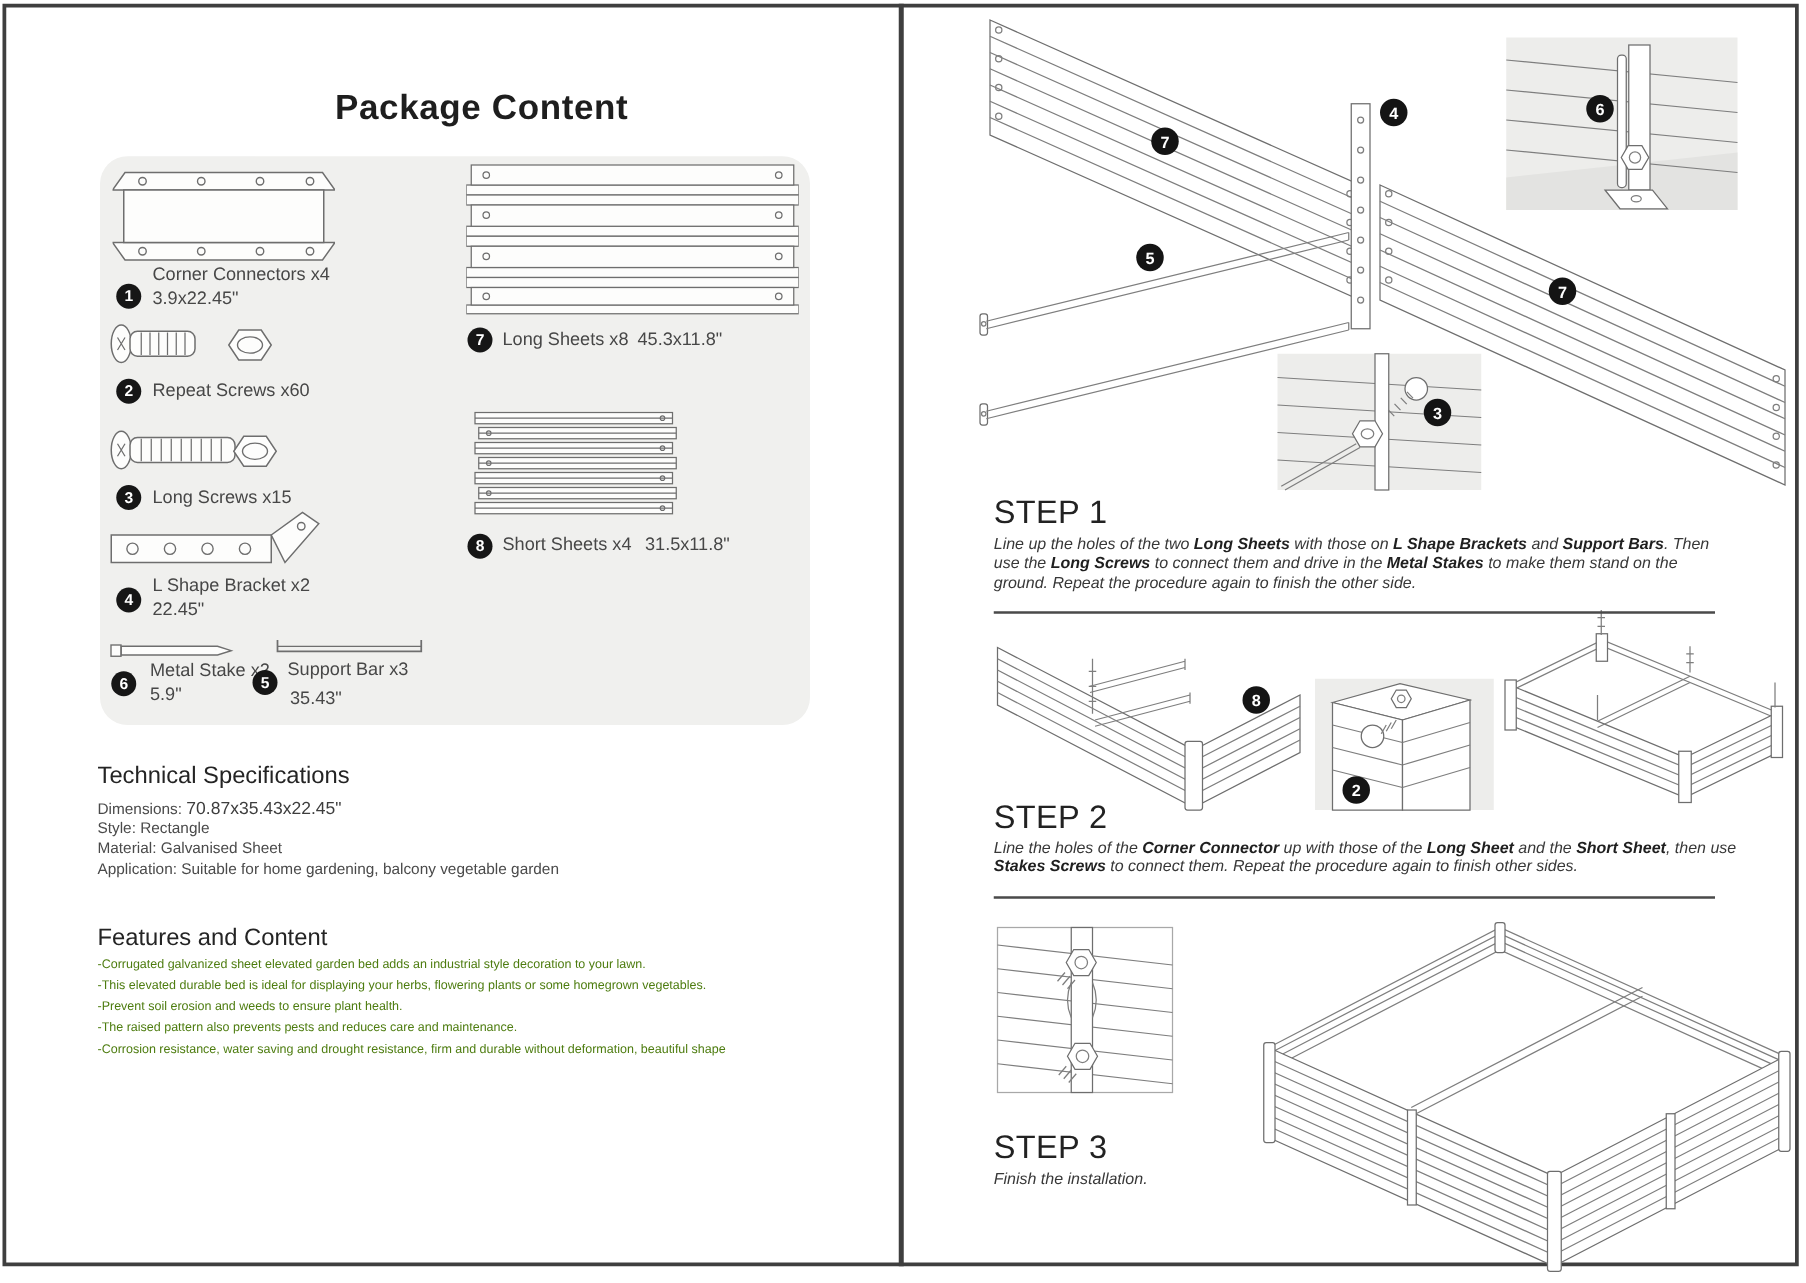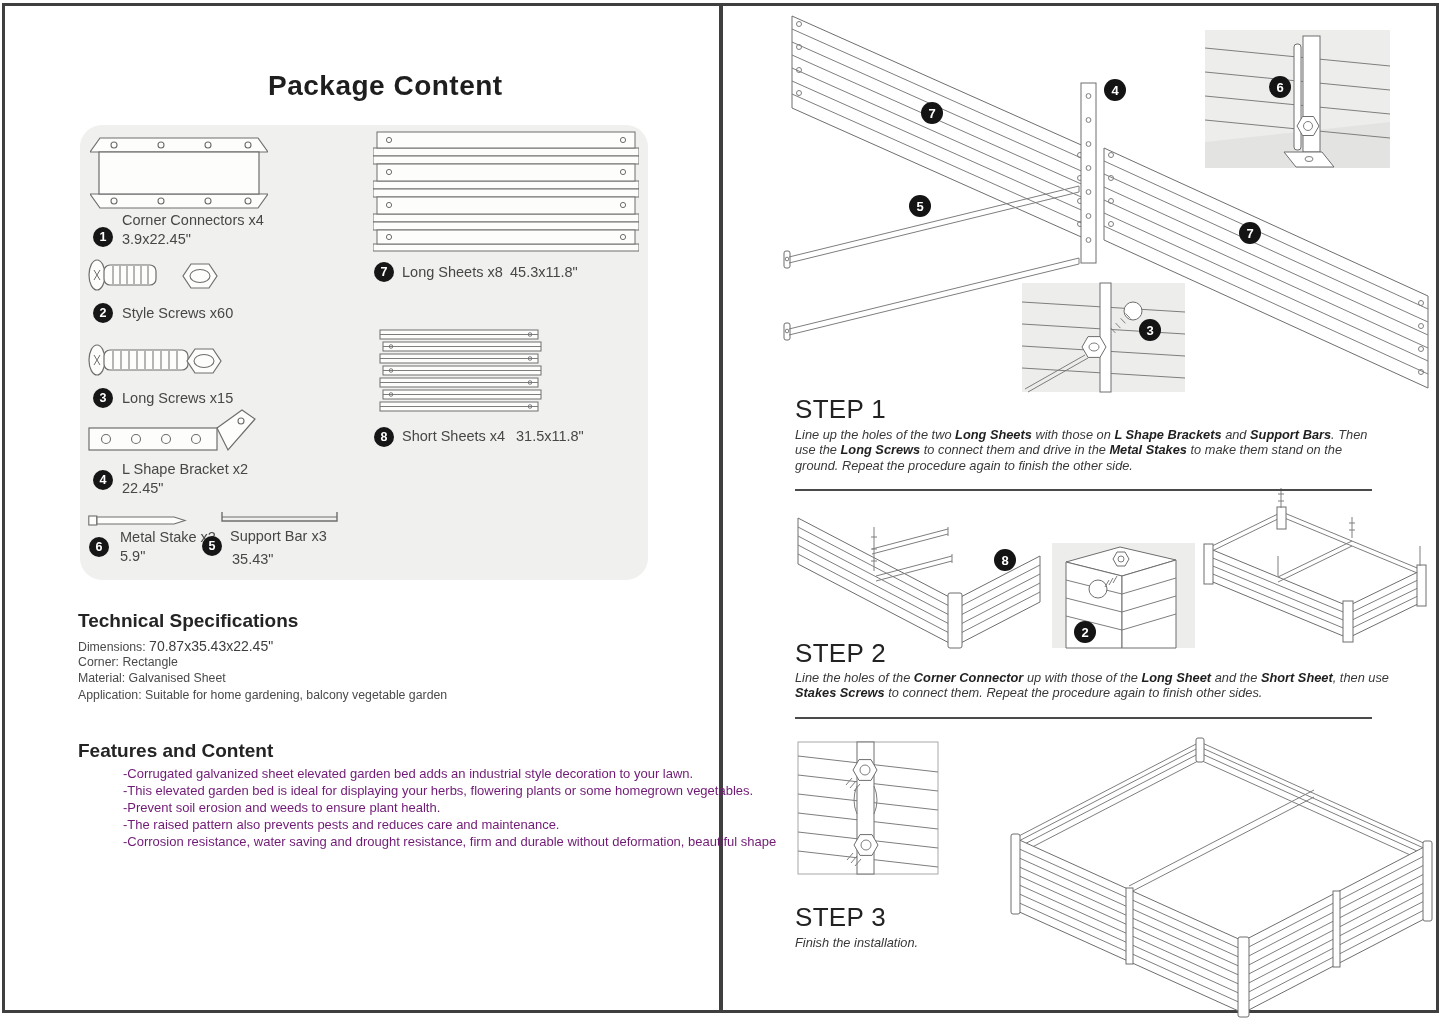--- a/index.html
+++ b/index.html
@@ -9,24 +9,24 @@
   .frame{left:2px;top:3px;width:1431px;height:1004px;border:3px solid #3f3f3f;}
   .divider{left:719px;top:3px;width:4px;height:1010px;background:#3f3f3f;}
   .pkg-title{left:268px;top:70px;font-size:28px;font-weight:700;color:#1e1e1e;letter-spacing:.5px;}
   .pkg-box{left:80px;top:125px;width:568px;height:455px;background:#f0f0ee;border-radius:22px;}
   .badge{width:20px;height:20px;border-radius:50%;background:#161616;color:#fff;
          display:flex;align-items:center;justify-content:center;font-size:12.5px;font-weight:700;}
   .marker{width:22px;height:22px;border-radius:50%;background:#141414;color:#fff;
           display:flex;align-items:center;justify-content:center;font-size:13px;font-weight:700;}
   .item-label{font-size:14.5px;color:#474747;white-space:nowrap;}
   .item-dim{font-size:14.5px;color:#474747;white-space:nowrap;}
-  .sec-title{font-size:19px;font-weight:700;color:#242424;}
+  .sec-title{font-size:19px;font-weight:400;color:#242424;}
   .spec-line{font-size:12.3px;color:#4a4a4a;white-space:nowrap;}
   .spec-dim-value{font-size:14px;color:#3d3d3d;}
-  .feature{font-size:13px;color:#701a75;white-space:nowrap;margin-left:45px;}
+  .feature{font-size:10px;color:#4d7c0f;white-space:nowrap;}
   .step-title{font-size:26px;font-weight:400;color:#222;letter-spacing:.3px;}
   .step-body{font-size:12.8px;line-height:15.4px;color:#383838;font-style:italic;}
   .step-body b{color:#1f1f1f;}
   .rule{height:2px;background:#4a4a4a;}
   svg{display:block;}
 </style>
 </head>
 <body>
 
 <div class="abs frame"></div>
@@ -65,21 +65,21 @@
     <g stroke="#6e6e6e" stroke-width="1">
       <path d="M6,12 L12,22 M12,12 L6,22"></path>
       <path d="M25,8 V26 M32,8 V26 M39,8 V26 M46,8 V26 M53,8 V26 M60,8 V26"></path>
     </g>
   </svg>
   <svg class="abs" style="left:182px;top:262px" width="36" height="28" viewBox="0 0 36 28">
     <polygon points="9,2 27,2 35,14 27,26 9,26 1,14" fill="#fdfdfc" stroke="#6e6e6e" stroke-width="1.2"></polygon>
     <ellipse cx="18" cy="14" rx="10" ry="6.5" fill="none" stroke="#6e6e6e" stroke-width="1.1"></ellipse>
   </svg>
   <div class="abs badge" style="left:93px;top:303px">2</div>
-  <div class="abs item-label" style="left:122px;top:305px">Style Screws x60</div>
+  <div class="abs item-label" style="left:122px;top:305px">Repeat Screws x60</div>
 
   <svg class="abs" style="left:88px;top:343px" width="132" height="34" viewBox="0 0 132 34">
     <g fill="#fdfdfc" stroke="#6e6e6e" stroke-width="1.2">
       <ellipse cx="9" cy="17" rx="8" ry="15"></ellipse>
       <rect x="16" y="7" width="84" height="20" rx="6"></rect>
     </g>
     <g stroke="#6e6e6e" stroke-width="1">
       <path d="M6,12 L12,22 M12,12 L6,22"></path>
       <path d="M25,8 V26 M33,8 V26 M41,8 V26 M49,8 V26 M57,8 V26 M65,8 V26 M73,8 V26 M81,8 V26 M89,8 V26"></path>
     </g>
@@ -175,29 +175,29 @@
   <div class="abs badge" style="left:374px;top:427px">8</div>
   <div class="abs item-label" style="left:402px;top:428px">Short Sheets x4</div>
   <div class="abs item-dim" style="left:516px;top:428px">31.5x11.8"</div>
 
   <div>
     <div class="abs sec-title" style="left:78px;top:610px">Technical Specifications</div>
     <div class="abs spec-line" style="left:78px;top:638px">
       <span>Dimensions:</span>
       <span class="spec-dim-value">70.87x35.43x22.45"</span>
     </div>
-    <div class="abs spec-line" style="left:78px;top:655px">Corner: Rectangle</div>
+    <div class="abs spec-line" style="left:78px;top:655px">Style: Rectangle</div>
     <div class="abs spec-line" style="left:78px;top:671px">Material: Galvanised Sheet</div>
     <div class="abs spec-line" style="left:78px;top:688px">Application: Suitable for home gardening, balcony vegetable garden</div>
   </div>
 
   <div>
     <div class="abs sec-title" style="left:78px;top:740px">Features and Content</div>
     <div class="abs feature" style="left:78px;top:766px">-Corrugated galvanized sheet elevated garden bed adds an industrial style decoration to your lawn.</div>
-    <div class="abs feature" style="left:78px;top:783px">-This elevated garden bed is ideal for displaying your herbs, flowering plants or some homegrown vegetables.</div>
+    <div class="abs feature" style="left:78px;top:783px">-This elevated durable bed is ideal for displaying your herbs, flowering plants or some homegrown vegetables.</div>
     <div class="abs feature" style="left:78px;top:800px">-Prevent soil erosion and weeds to ensure plant health.</div>
     <div class="abs feature" style="left:78px;top:817px">-The raised pattern also prevents pests and reduces care and maintenance.</div>
     <div class="abs feature" style="left:78px;top:834px">-Corrosion resistance, water saving and drought resistance, firm and durable without deformation, beautiful shape</div>
   </div>
 </div>
 
 <svg class="abs" style="left:722px;top:0" width="723" height="1026" viewBox="722 0 723 1026">
 
   <g stroke="#7e7e7e" fill="none" stroke-width="1">
 

